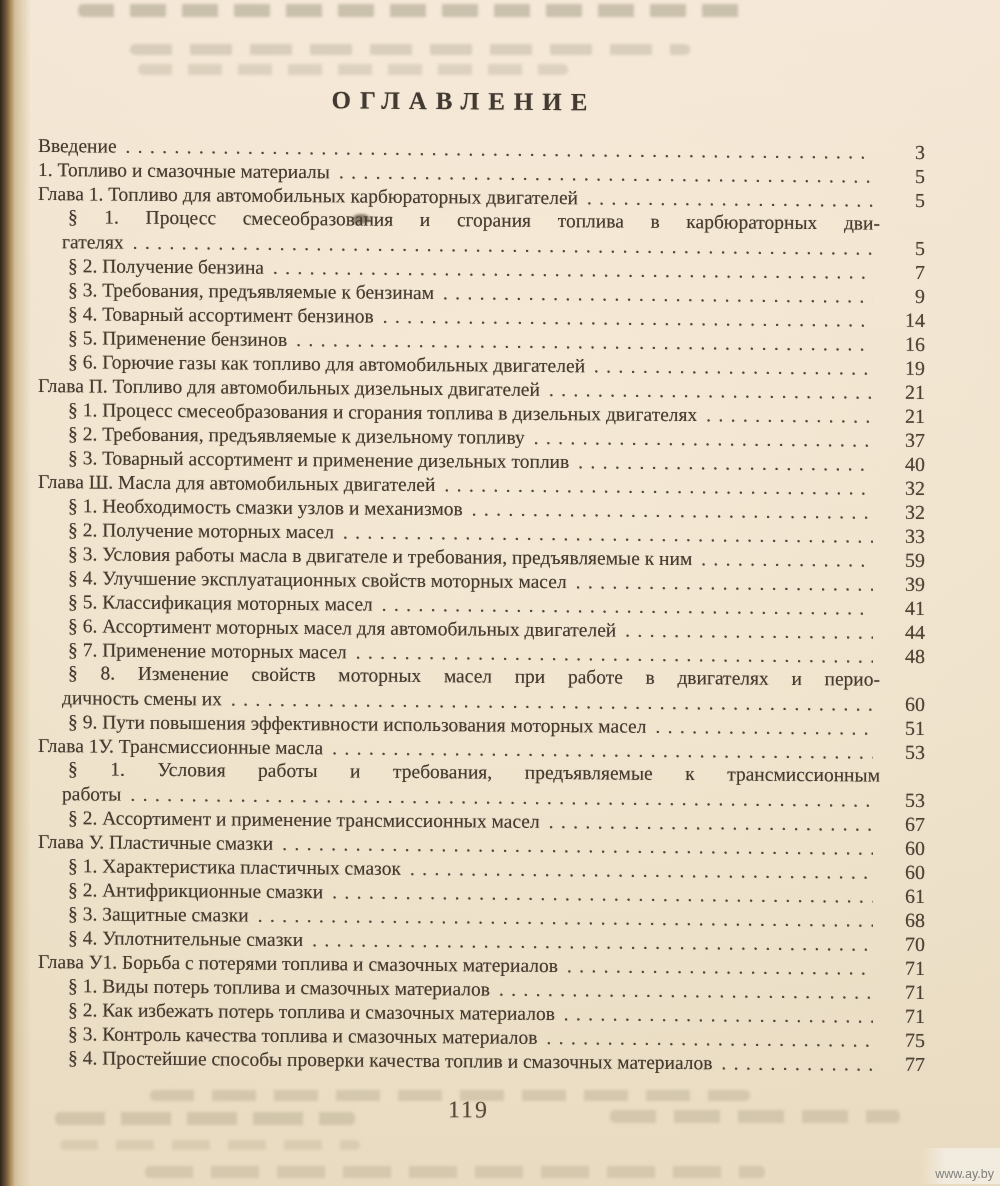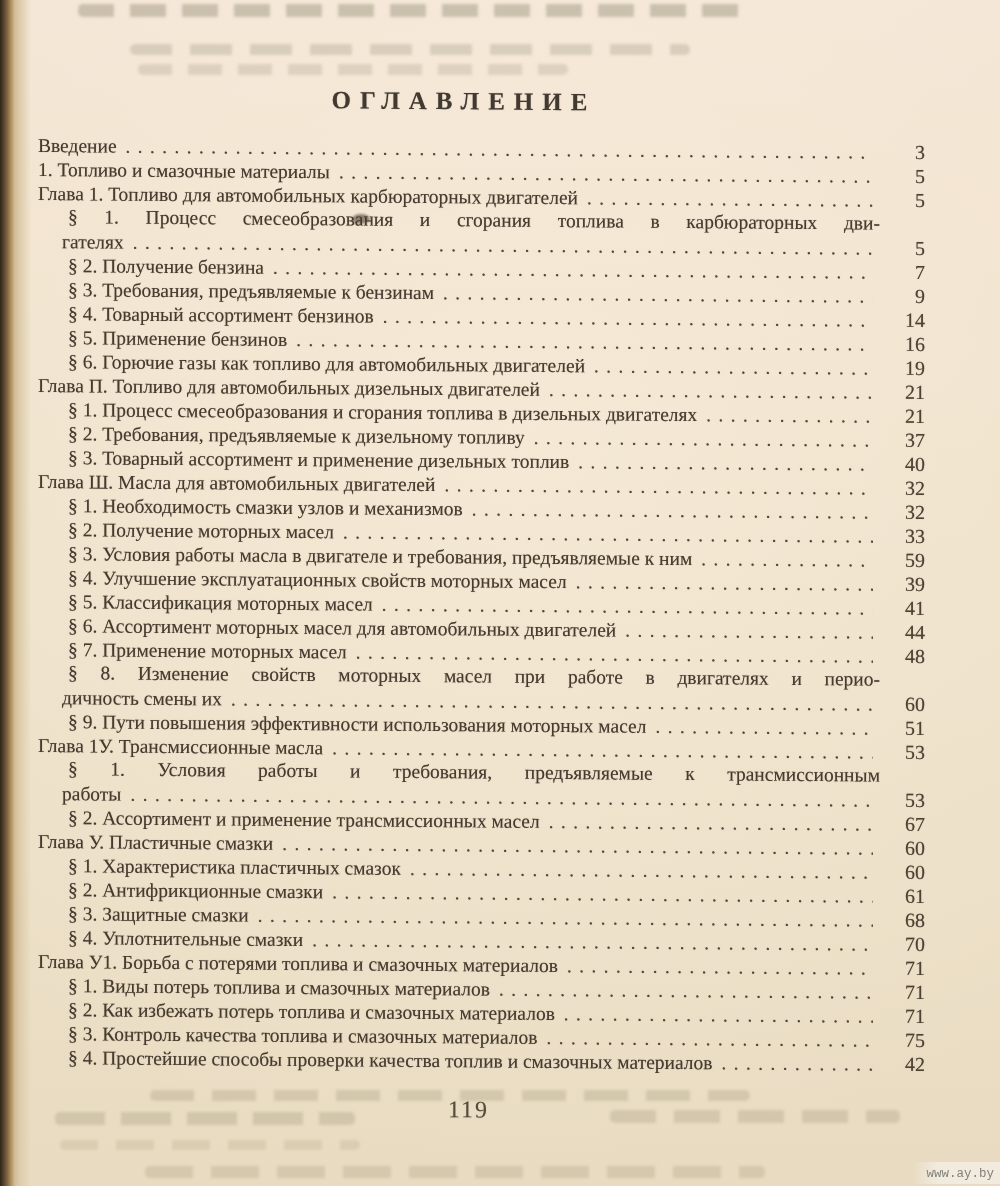--- a/index.html
+++ b/index.html
@@ -52,22 +52,22 @@
   }
   .bleed{
     position:absolute;pointer-events:none;border-radius:5px;
     filter:blur(1.6px);
   }
   .smudge{
     position:absolute;left:352px;top:214px;width:18px;height:10px;border-radius:50%;
     background:rgba(62,49,35,0.55);filter:blur(1px);pointer-events:none;
   }
   .watermark{
-    position:absolute;right:0;bottom:2px;padding:5px 6px 3px 14px;
-    font-family:Liberation Mono, monospace;font-size:12.5px;color:#82807c;
+    position:absolute;right:0;bottom:2px;padding:19px 6px 3px 14px;
+    font-family:Liberation Sans, sans-serif;font-size:12.5px;color:#82807c;
     background:linear-gradient(90deg,rgba(248,248,246,0) 0,rgba(248,248,246,0.55) 30%);
     margin-top:48px;
   }
 </style>
 </head>
 <body>
 
 <div class="spine"></div>
 
 <div class="bleed" style="left:78px;top:4px;width:670px;height:13px;opacity:.38;
@@ -273,19 +273,19 @@
         <span class="pagenum">71</span>
       </div>
       <div class="toc-row indent-1">
         <span class="toc-text">§ 3. Контроль качества топлива и смазочных материалов</span>
         <span class="leader"></span>
         <span class="pagenum">75</span>
       </div>
       <div class="toc-row indent-1">
         <span class="toc-text">§ 4. Простейшие способы проверки качества топлив и смазочных материалов</span>
         <span class="leader"></span>
-        <span class="pagenum">42</span>
+        <span class="pagenum">77</span>
       </div>
     </div>
   <div class="folio">119</div>
 </div>
 
 <div class="watermark">www.ay.by</div>
 
 </body></html>

